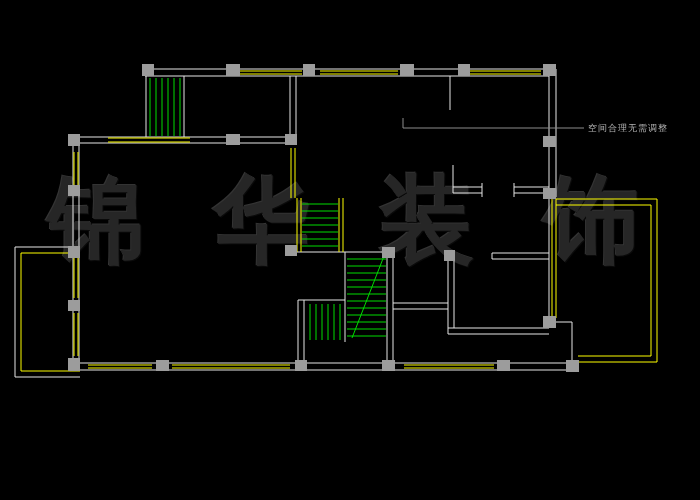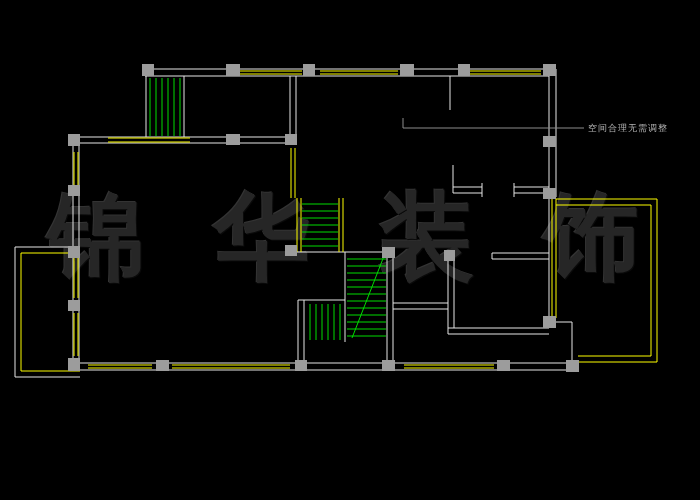--- a/index.html
+++ b/index.html
@@ -8,21 +8,20 @@
     background:var(--background,#000);
     font-family:"DejaVu Sans",sans-serif;
   }
   .watermark{
     position:absolute;left:48px;top:172px;
     font-size:96px;line-height:1;font-weight:bold;white-space:nowrap;
     color:var(--watermark,#262626);
     letter-spacing:18px;
     text-shadow:1px 1px 0 #0a0a0a, -1px -1px 0 #333;
     user-select:none;
-    margin-top:17px;
   }
   svg.plan{position:absolute;left:0;top:0;}
   .wall   line{stroke:var(--wall,#e6e6e6);stroke-width:1;}
   .window line, .window polyline{stroke:var(--window,#ffff00);stroke-width:1;fill:none;}
   .stair  line{stroke:var(--stair,#00dd00);stroke-width:1;}
   .column rect{fill:var(--column,#9c9c9c);}
   .leader line{stroke:var(--leader,#8c8c8c);stroke-width:1;}
   .annotation{
     fill:var(--annotation,#b4b4b4);
     font-size:9px;letter-spacing:1px;

